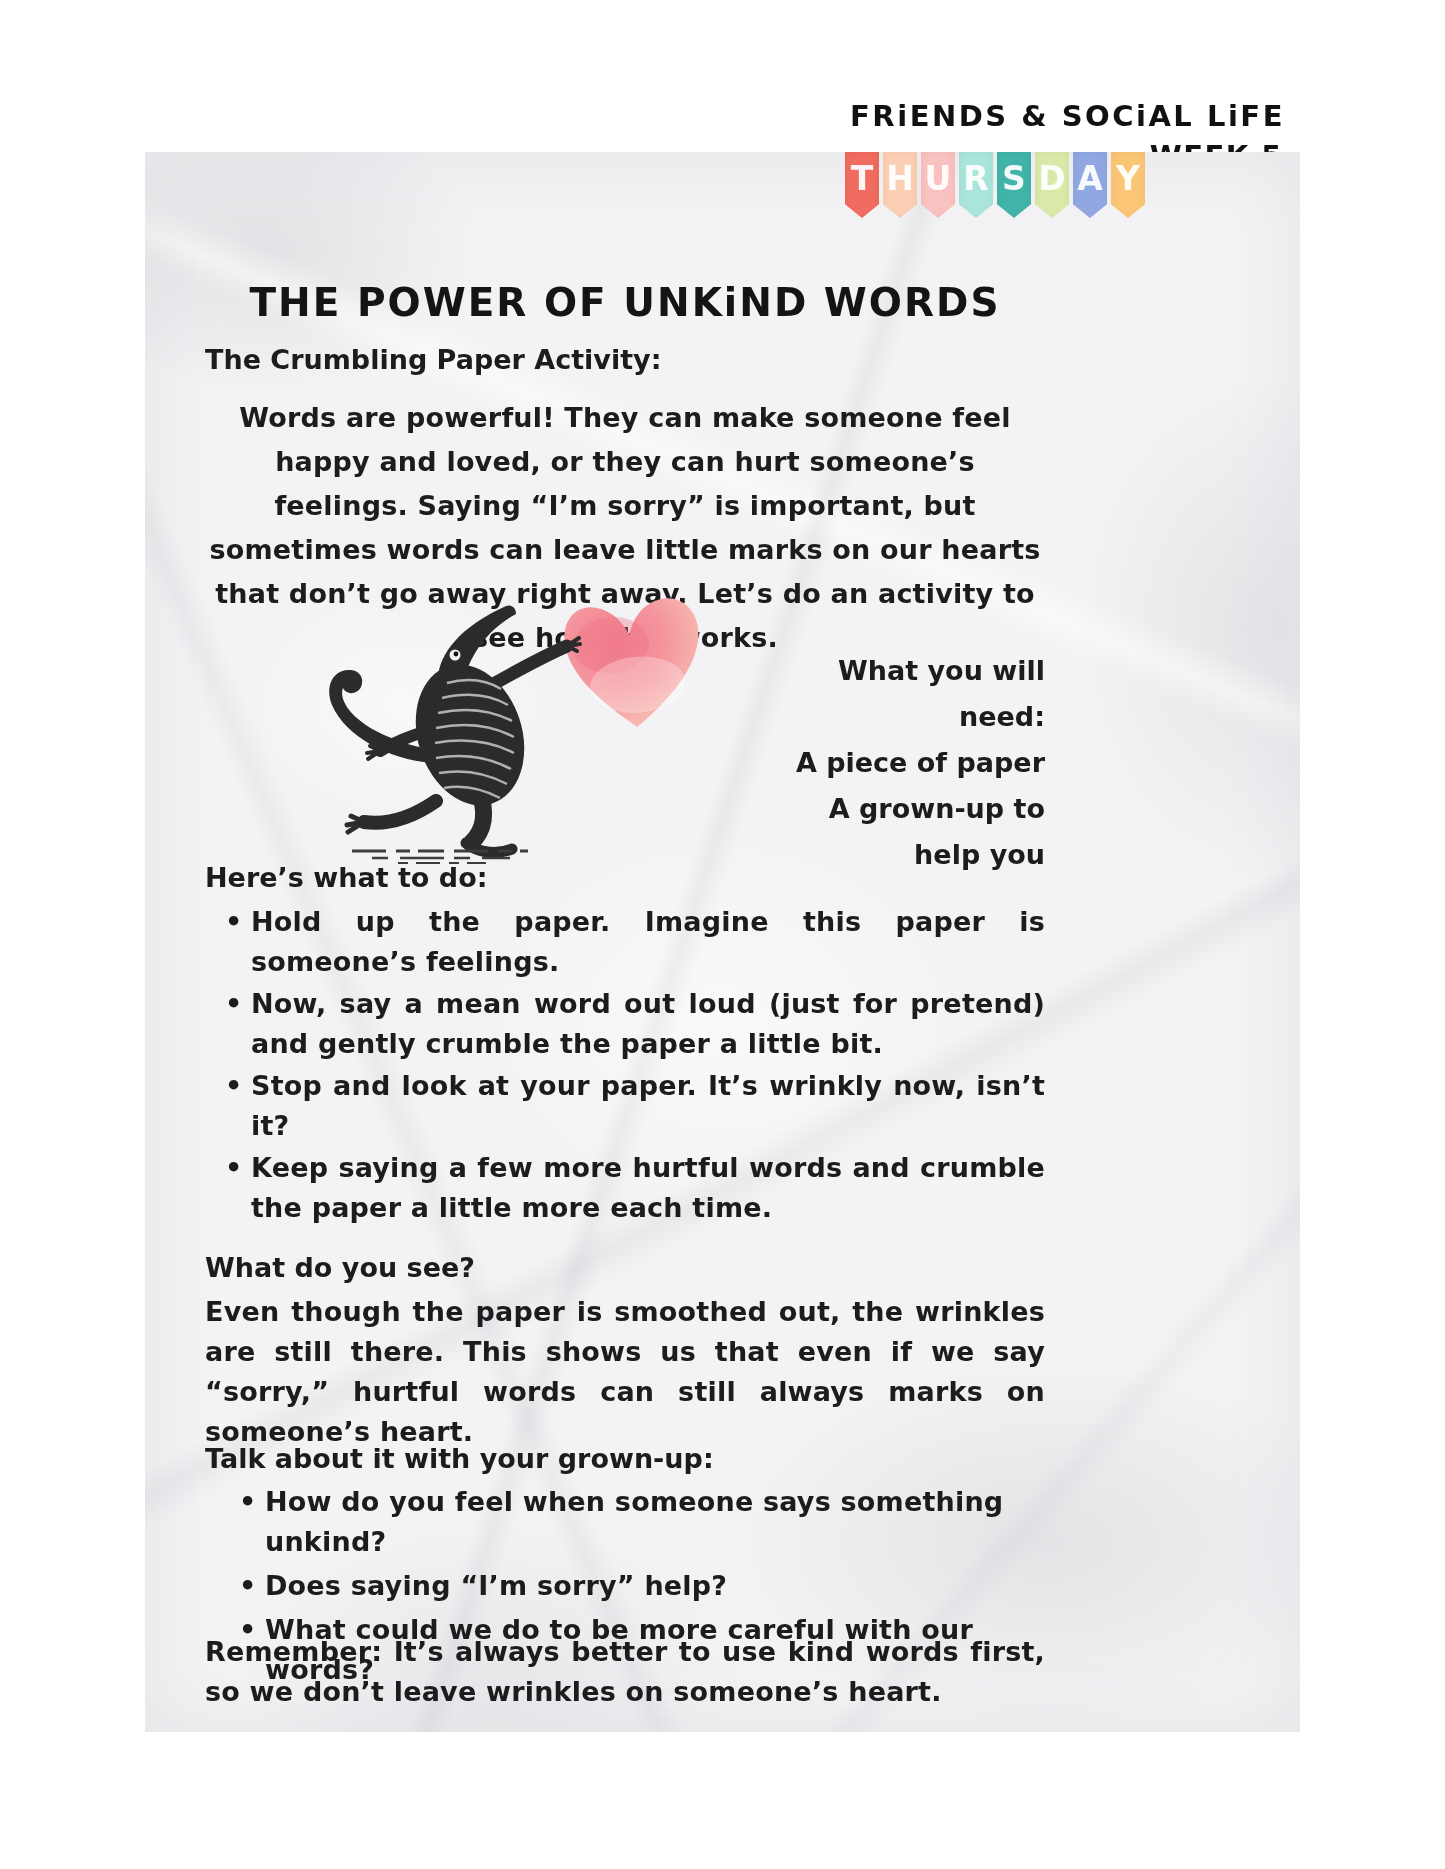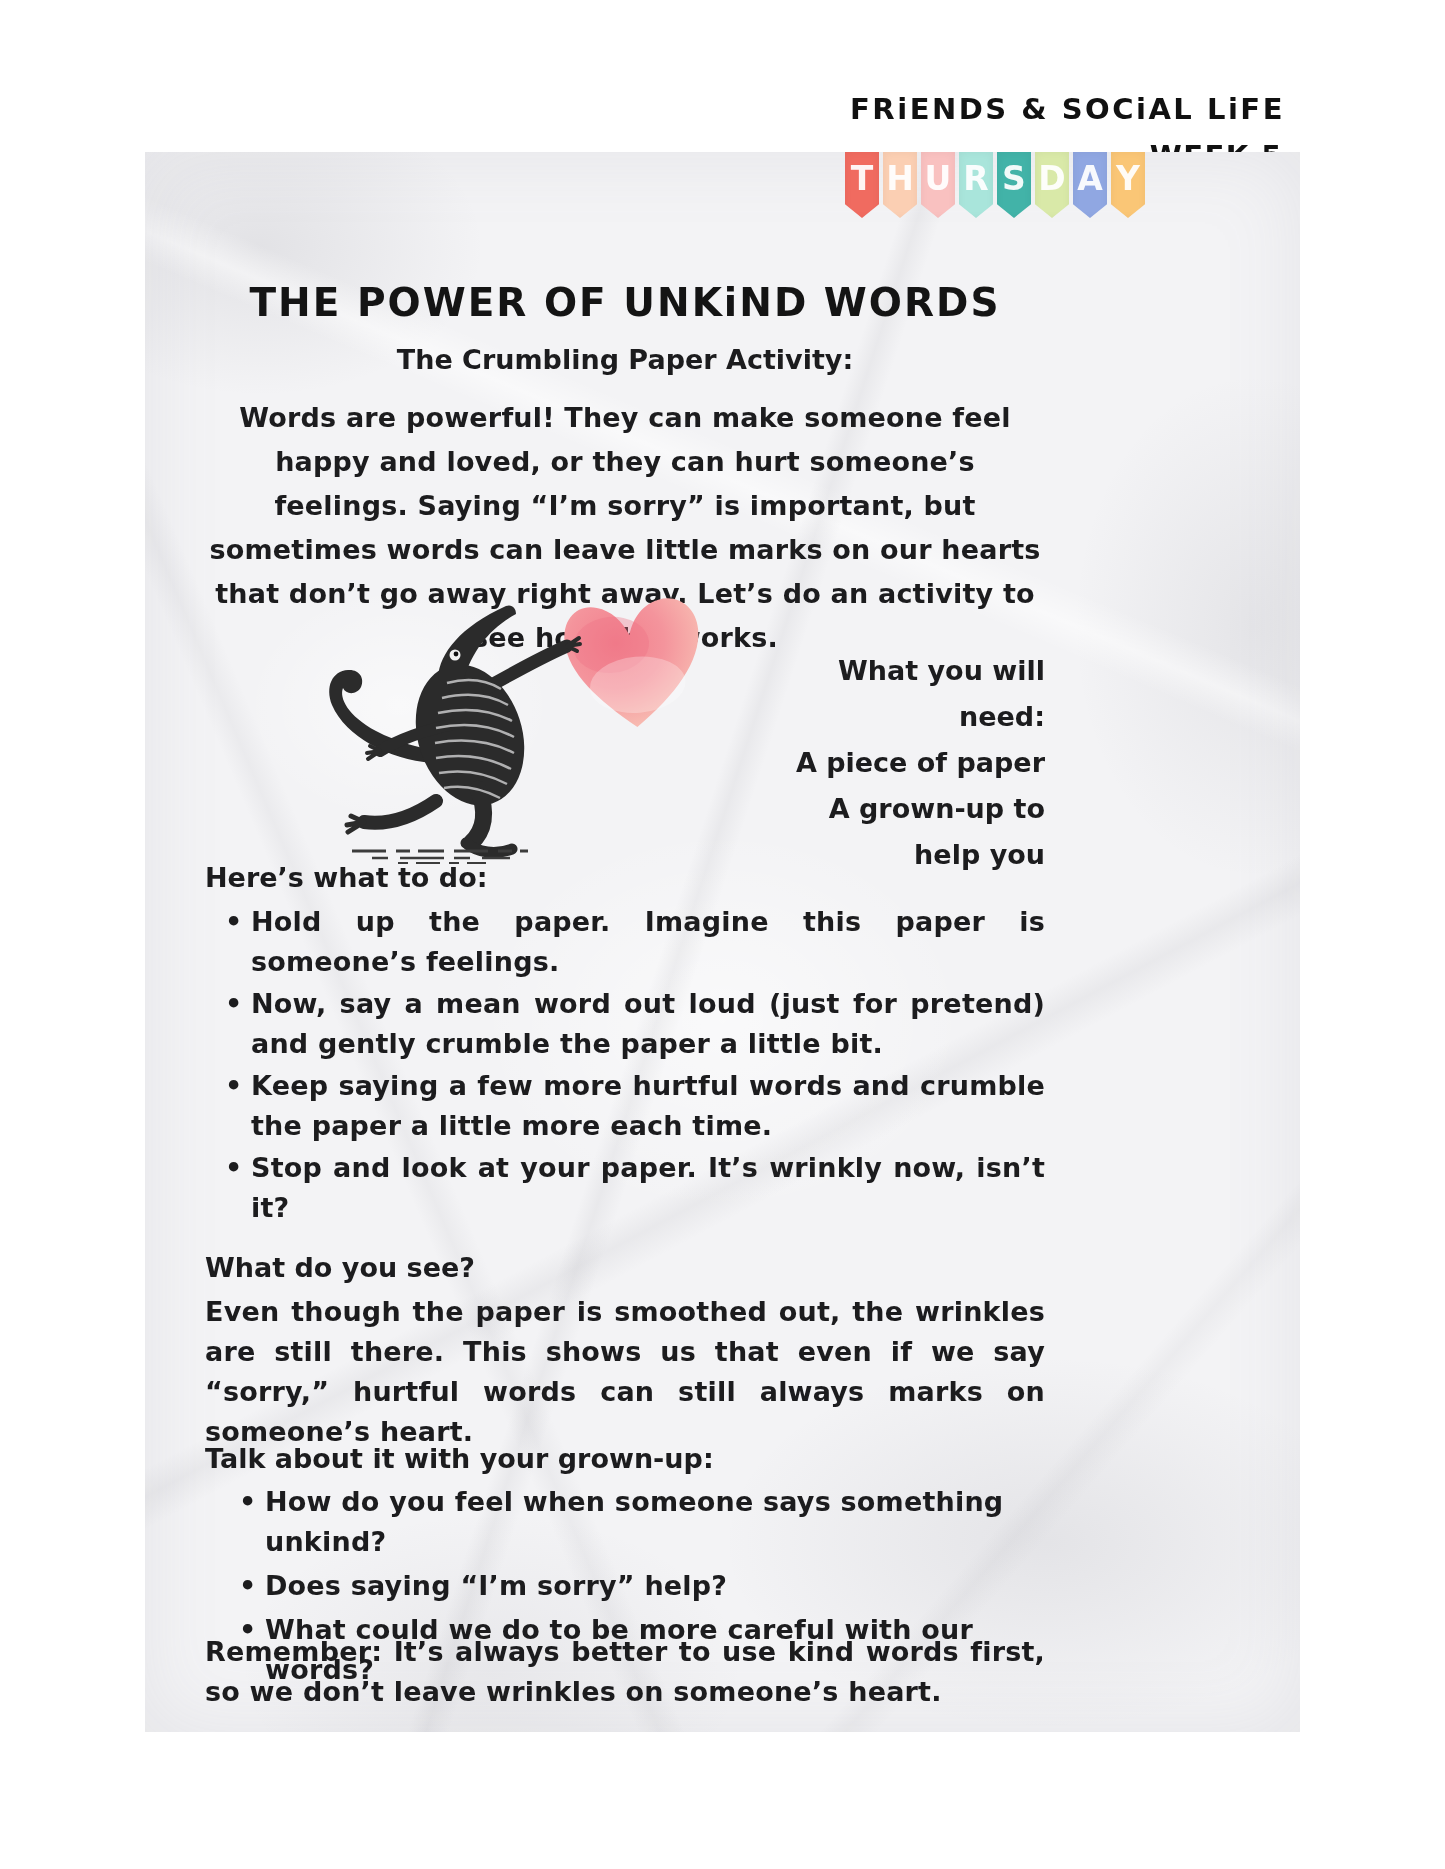--- a/index.html
+++ b/index.html
@@ -2,21 +2,21 @@
 <html><head>
 <meta charset="utf-8">
 <style>
   html,body{margin:0;padding:0;}
   body{
     width:1445px;height:1869px;position:relative;background:#ffffff;
     font-family:"DejaVu Sans","Liberation Sans",sans-serif;color:#1c1c1e;
     overflow:hidden;
   }
   .cat{
-    position:absolute;top:92px;right:160px;
+    position:absolute;top:99px;right:160px;
     font-size:29px;font-weight:700;letter-spacing:2.5px;color:#111;
     white-space:nowrap;
   }
   .week{
     position:absolute;top:139px;right:162px;
     font-size:29px;font-weight:700;letter-spacing:1.5px;color:#111;
   }
   .banner{
     position:absolute;left:845px;top:152px;display:flex;column-gap:4px;z-index:3;
   }
@@ -43,21 +43,21 @@
       radial-gradient(ellipse 380px 300px at 50% 55%, rgba(255,255,255,0.55), transparent 65%),
       radial-gradient(ellipse 260px 200px at 22% 35%, rgba(255,255,255,0.5), transparent 60%);
     box-shadow:inset 0 0 80px rgba(130,130,145,0.12);
   }
   .content{position:absolute;left:60px;top:0;width:840px;}
   .title{
     position:absolute;top:128px;left:0;width:100%;margin:0;text-align:center;
     font-size:39px;font-weight:700;letter-spacing:2px;color:#141414;
   }
   .subtitle{
-    position:absolute;top:192px;left:0;width:100%;text-align:center;
+    position:absolute;top:192px;left:0;width:100%;
     font-size:27px;font-weight:700;color:#1c1c1e;
   }
   .intro{
     position:absolute;top:244px;left:0;width:100%;margin:0;text-align:center;
     font-size:27px;font-weight:600;line-height:44px;letter-spacing:0.2px;
   }
   .croc{position:absolute;left:75px;top:423px;}
   .materials{position:absolute;left:575px;top:496px;font-size:27px;font-weight:700;line-height:46px;text-align:right;}
   .sec-h{position:absolute;left:0;font-size:27px;font-weight:700;}
   .steps-h{top:710px;}
@@ -165,22 +165,22 @@
         <div>A piece of paper</div>
             <div>A grown-up to help you</div>
           </div>
       </div>
 
       <div class="sec-h steps-h">Here’s what to do:</div>
       <ul class="blist steps-list">
 
       <li>Hold up the paper. Imagine this paper is someone’s feelings.</li>
           <li>Now, say a mean word out loud (just for pretend) and gently crumble the paper a little bit.</li>
+          <li>Stop and look at your paper. It’s wrinkly now, isn’t it?</li>
           <li>Keep saying a few more hurtful words and crumble the paper a little more each time.</li>
-          <li>Stop and look at your paper. It’s wrinkly now, isn’t it?</li>
         </ul>
 
       <div class="sec-h observe-h">What do you see?</div>
       <p class="para observe-p">Even though the paper is smoothed out, the wrinkles are still there. This shows us that even if we say “sorry,” hurtful words can still always marks on someone’s heart.</p>
 
       <div class="sec-h discuss-h">Talk about it with your grown-up:</div>
       <ul class="blist discuss-list">
 
       <li>How do you feel when someone says something unkind?</li>
           <li>Does saying “I’m sorry” help?</li>

